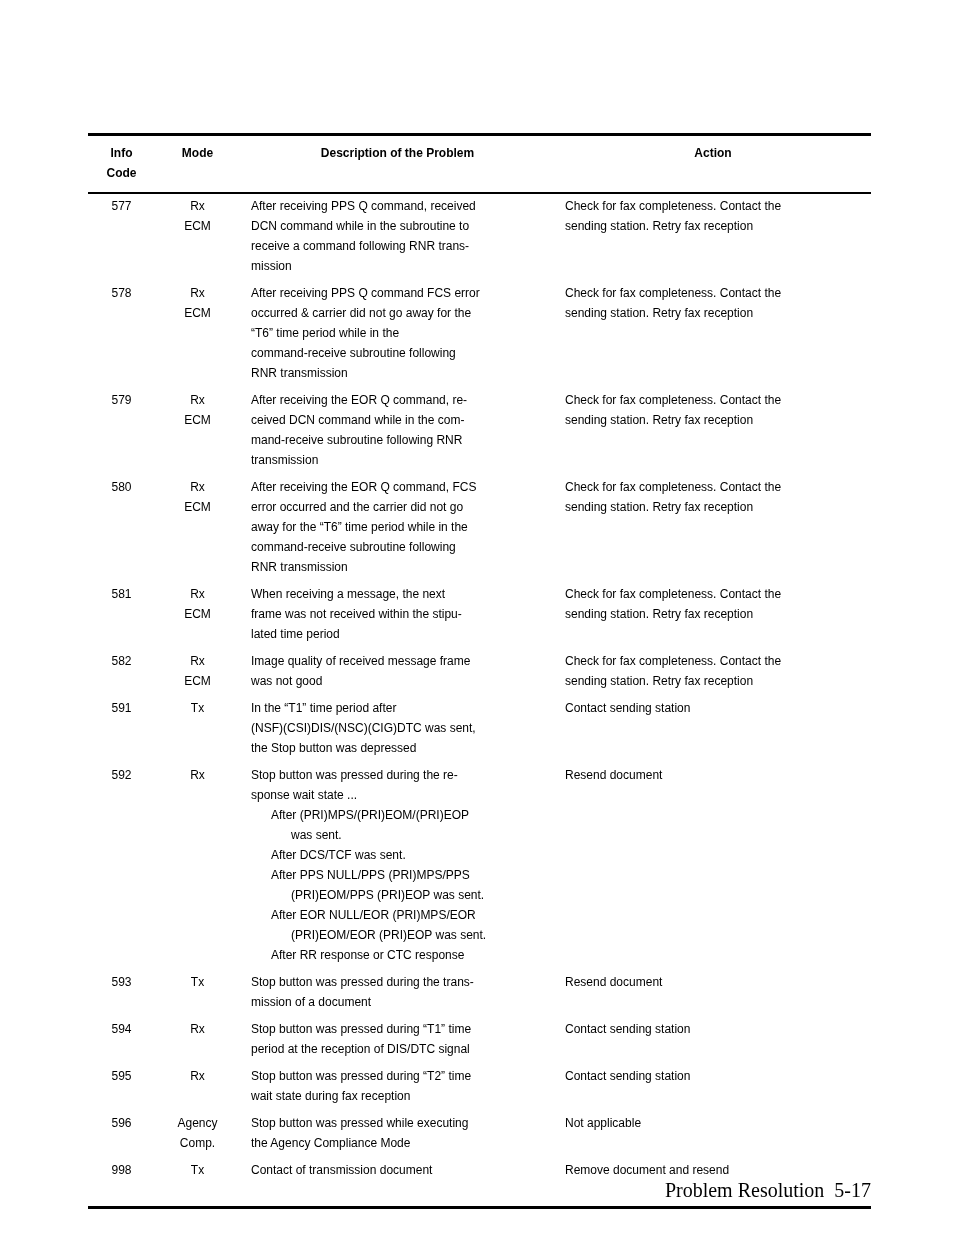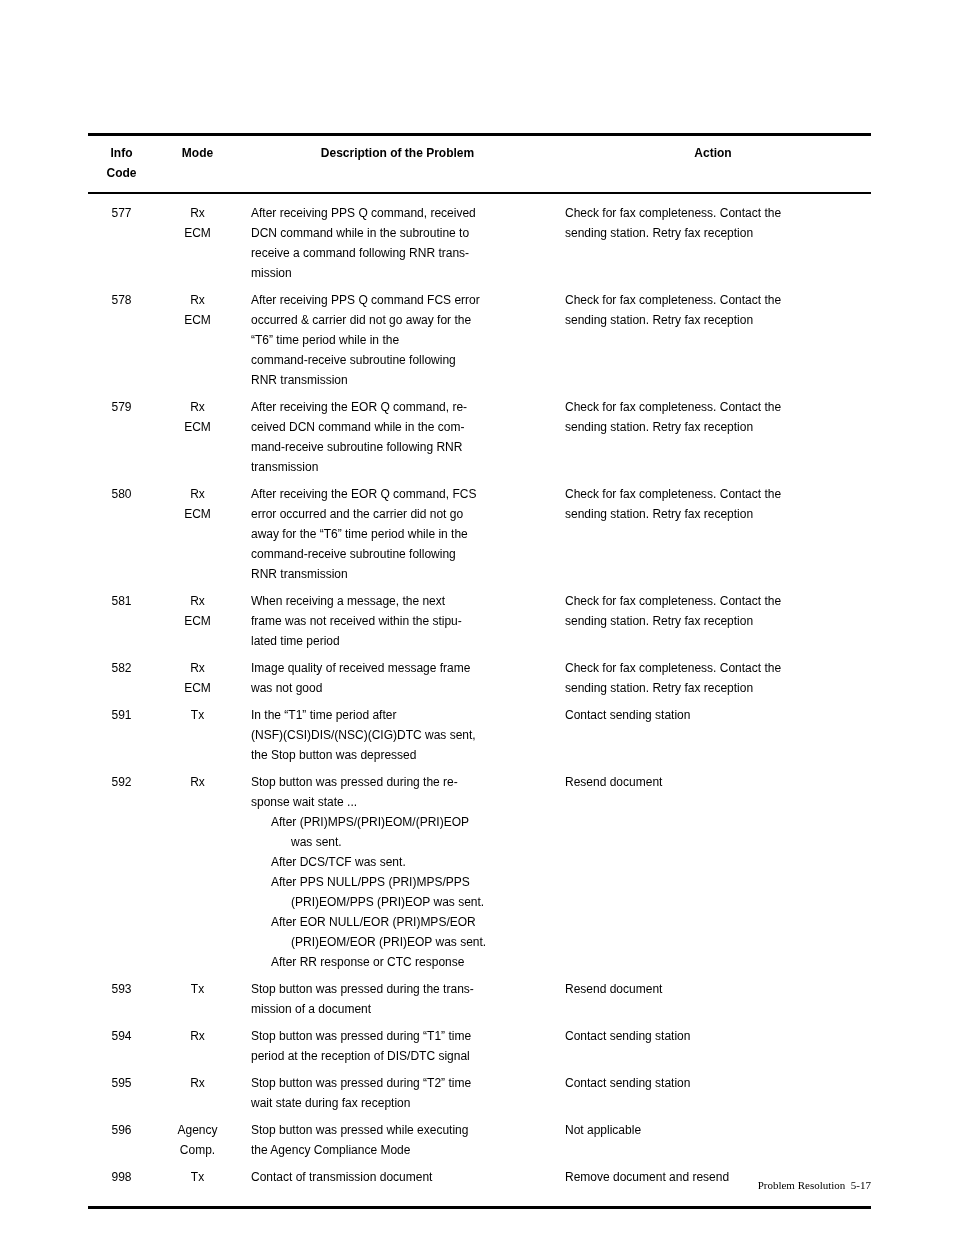--- a/index.html
+++ b/index.html
@@ -30,21 +30,21 @@
     padding: 7px 0 9px 0;
   }
   .hdr {
     font-weight: bold;
     font-size: 15px;
     line-height: 20px;
     text-align: center;
     white-space: pre-line;
   }
   .tbody {
-    padding-top: 9px;
+    padding-top: 2px;
   }
   .row {
     display: grid;
     grid-template-columns: 67px 85px 315px 316px;
     margin-bottom: 7px;
   }
   .cell {
     font-size: 12px;
     line-height: 20px;
   }
@@ -71,21 +71,21 @@
     top: 1206px;
     width: 783px;
     height: 3px;
     background: #000000;
   }
   .footer {
     position: absolute;
     right: 83px;
     top: 1179px;
     font-family: "Liberation Serif", serif;
-    font-size: 11px;
+    font-size: 20px;
     white-space: pre;
   }
 </style>
 </head>
 <body>
 
 <div class="page">
 
   <div class="table">
     <div class="thead">

